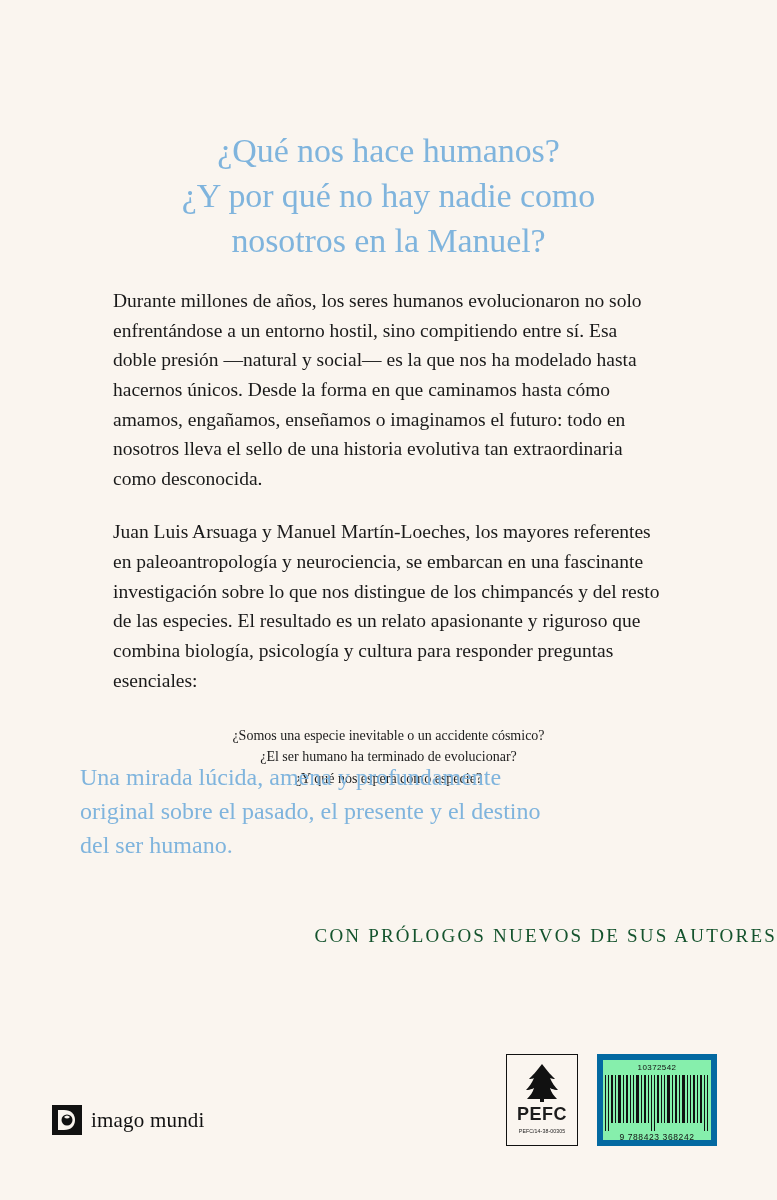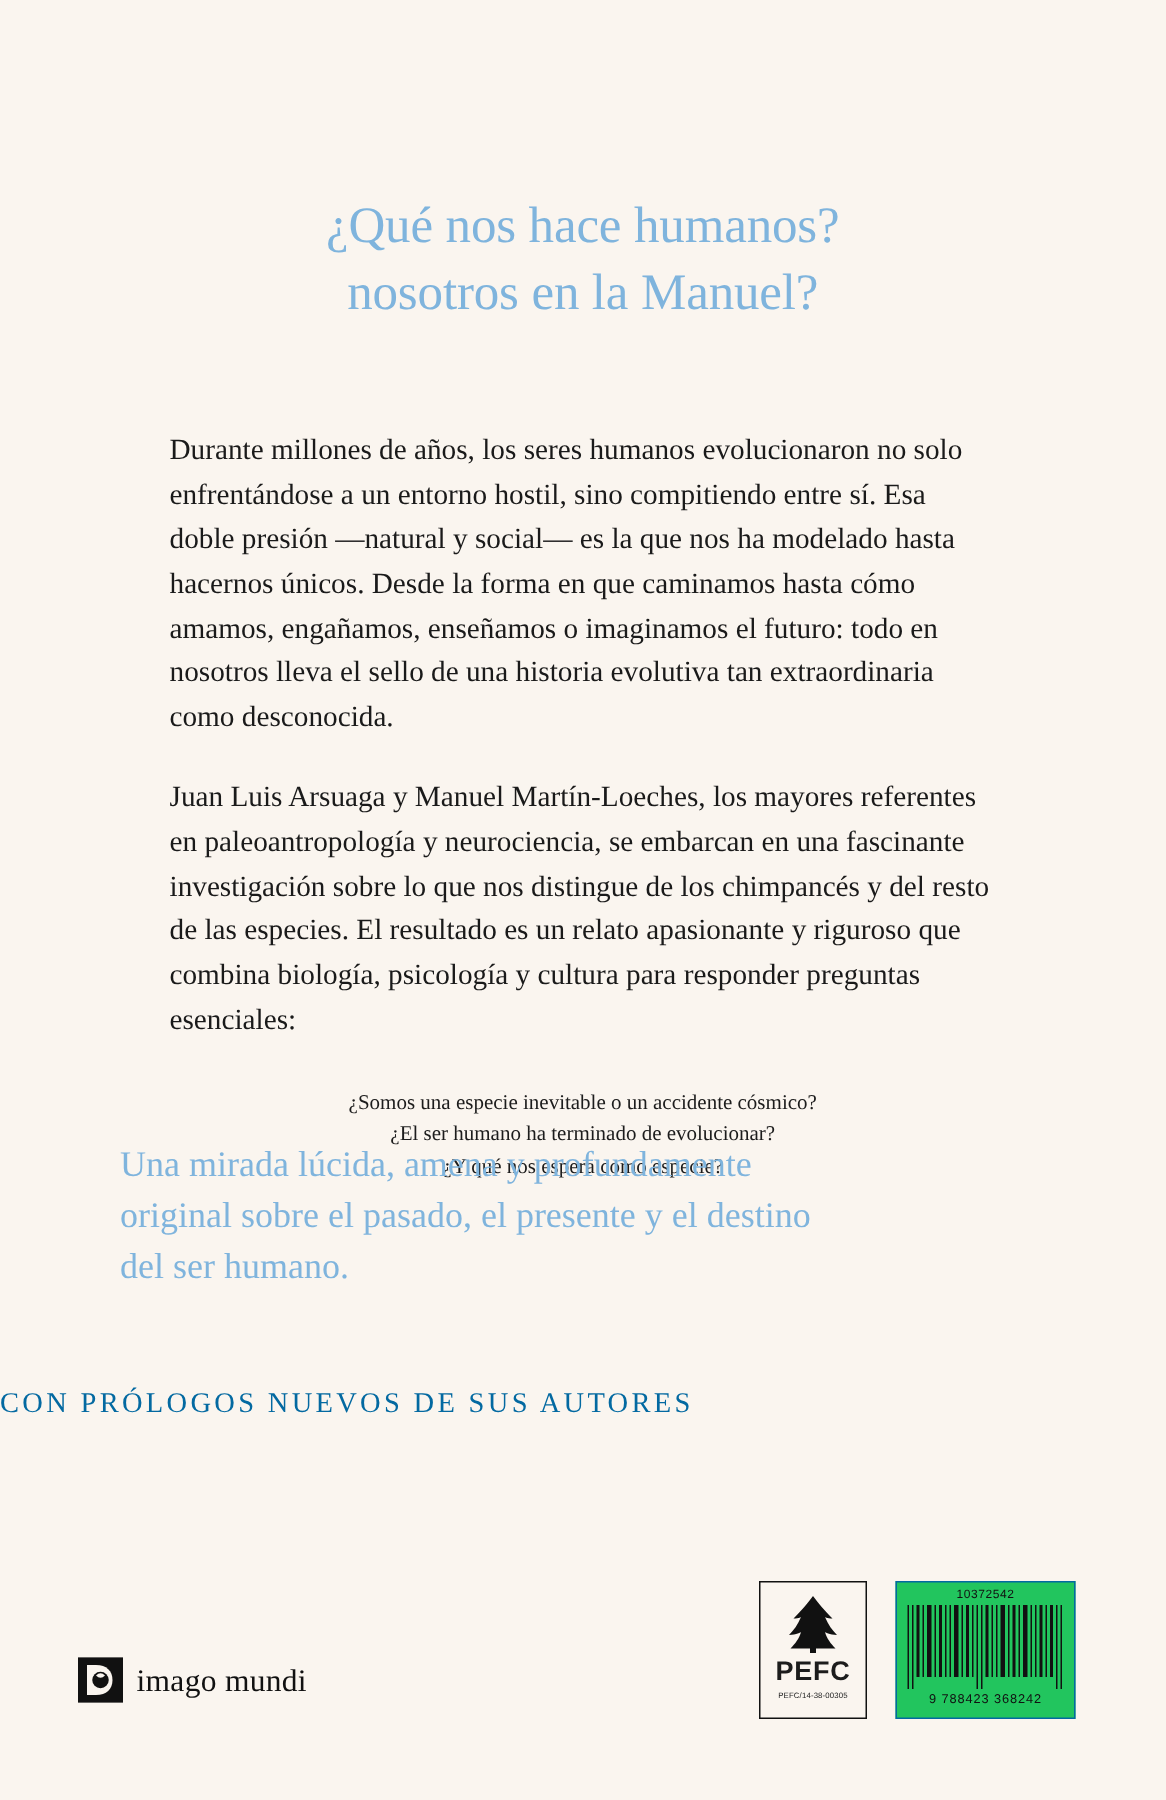--- a/index.html
+++ b/index.html
@@ -80,24 +80,24 @@
   }
   .closing .l {
     display: block;
   }
 
   .prologue {
     position: absolute;
     top: 925px;
     left: 0;
     width: 777px;
-    text-align: left;
+    text-align: right;
     font-size: 19px;
     letter-spacing: 2.2px;
-    color: #0369a1;
+    color: #14532d;
   }
 
   
   .pefc-box {
     position: absolute;
     left: 506px;
     top: 1054px;
     width: 72px;
     height: 92px;
     border: 1.5px solid #111;
@@ -127,22 +127,22 @@
     letter-spacing: 0.1px;
     margin-top: 3px;
   }
 
   .barcode-block {
     position: absolute;
     left: 597px;
     top: 1054px;
     width: 120px;
     height: 92px;
-    background: #22c55e;
-    border: 1px solid #0369a1;
+    background: #86efac;
+    border: 6px solid #0369a1;
     box-sizing: border-box;
   }
   .barcode-num-top {
     font-family: "Liberation Sans", sans-serif;
     font-size: 8px;
     text-align: center;
     margin-top: 3px;
     letter-spacing: 0.4px;
     color: #111;
   }
@@ -183,20 +183,21 @@
     letter-spacing: 0.2px;
   }
 </style>
 </head>
 <body>
 
 <div class="page">
 
   <div class="headline">
     <span class="l">¿Qué nos hace humanos?</span>
+    <span class="l">¿Y por qué no hay nadie como</span>
     <span class="l">nosotros en la Manuel?</span>
   </div>
 
   <div class="body-copy">
     <p class="para p1">Durante millones de años, los seres humanos evolucionaron no solo enfrentándose a un entorno hostil, sino compitiendo entre sí. Esa doble presión —natural y social— es la que nos ha modelado hasta hacernos únicos. Desde la forma en que caminamos hasta cómo amamos, engañamos, enseñamos o imaginamos el futuro: todo en nosotros lleva el sello de una historia evolutiva tan extraordinaria como desconocida.</p>
     <p class="para p2">Juan Luis Arsuaga y Manuel Martín-Loeches, los mayores referentes en paleoantropología y neurociencia, se embarcan en una fascinante investigación sobre lo que nos distingue de los chimpancés y del resto de las especies. El resultado es un relato apasionante y riguroso que combina biología, psicología y cultura para responder preguntas esenciales:</p>
     <div class="questions">
       <span class="q">¿Somos una especie inevitable o un accidente cósmico?</span>
       <span class="q">¿El ser humano ha terminado de evolucionar?</span>
       <span class="q">¿Y qué nos espera como especie?</span>

